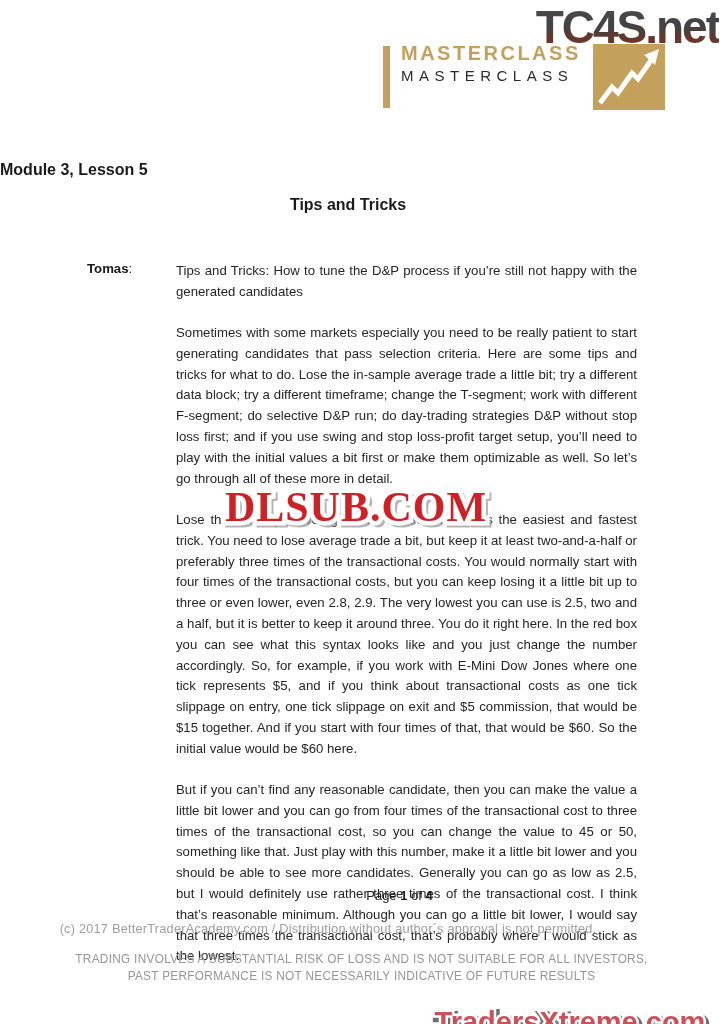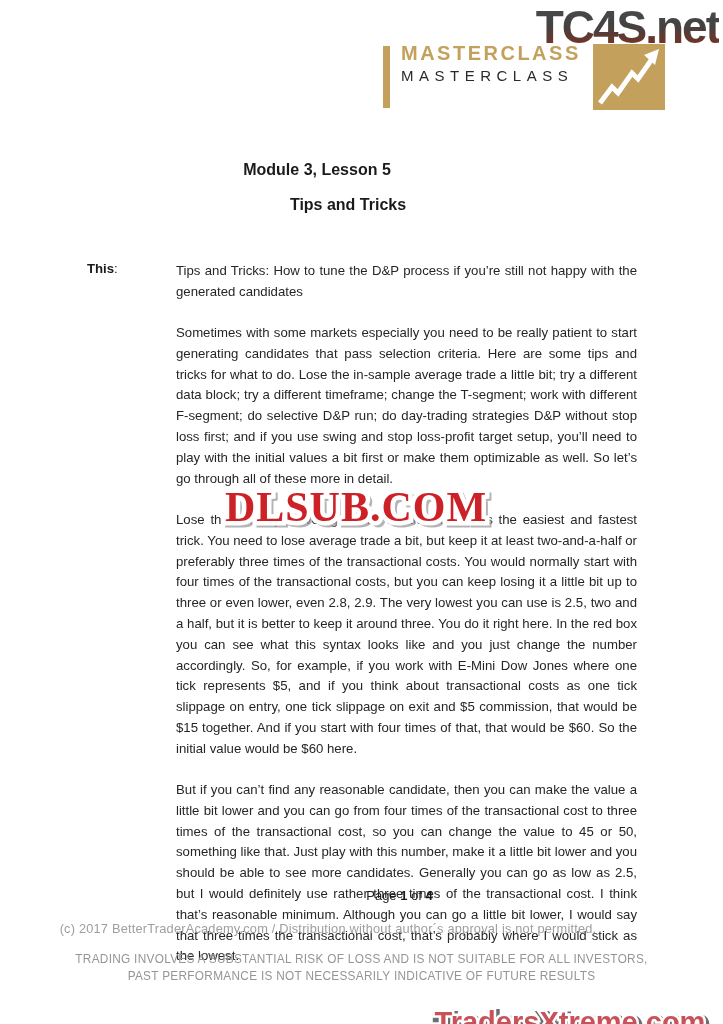--- a/index.html
+++ b/index.html
@@ -18,21 +18,21 @@
   .logo-bar{width:7px;height:62px;background:var(--gold);margin:4px 11px 0 0;}
   .logo-line1{font-size:23px;font-weight:bold;letter-spacing:2.5px;color:#141414;line-height:25px;}
   .logo-line2{font-size:20px;font-weight:bold;letter-spacing:2.5px;color:var(--gold);line-height:23px;}
   .logo-line3{font-size:15px;font-weight:400;letter-spacing:5.5px;color:#2a2a2a;line-height:21px;}
   .logo-icon{margin-left:12px;margin-top:2px;}
   .logo-icon rect{fill:var(--gold);}
   .logo-icon polyline{fill:none;stroke:#fff;stroke-width:5;stroke-linejoin:miter;}
   .logo-icon polygon{fill:#fff;}
 
   
-  .doc-title{position:absolute;top:161px;left:0;width:634px;text-align:center;
+  .doc-title{position:absolute;top:161px;left:0;width:634px;
              font-size:16px;font-weight:bold;color:#1a1a1a;}
   .doc-subtitle{position:absolute;top:196px;left:0;width:620px;text-align:center;
                 font-size:16px;font-weight:bold;color:#1a1a1a;padding-left:38px;}
 
   
   .transcript{position:absolute;top:261px;left:87px;width:550px;}
   .speaker-row{position:relative;}
   .speaker{position:absolute;left:0;top:0;font-size:13.2px;}
   .speaker b{font-weight:bold;color:#1a1a1a;}
   .transcript p{margin:0 0 20.5px 89px;width:461px;text-align:justify;
@@ -82,21 +82,21 @@
         <polygon points="51,11 66,5 62,21"></polygon>
       </svg>
     </div>
   </div>
 
   <div class="doc-title">Module 3, Lesson 5</div>
   <div class="doc-subtitle">Tips and Tricks</div>
 
   <div class="transcript">
     <div class="speaker-row">
-      <span class="speaker"><b>This</b><span>:</span></span>
+      <span class="speaker"><b>Tomas</b><span>:</span></span>
       <p>Tips and Tricks: How to tune the D&amp;P process if you’re still not happy with the generated candidates</p>
     </div>
     <p>Sometimes with some markets especially you need to be really patient to start generating candidates that pass selection criteria. Here are some tips and tricks for what to do. Lose the in-sample average trade a little bit; try a different data block; try a different timeframe; change the T-segment; work with different F-segment; do selective D&amp;P run; do day-trading strategies D&amp;P without stop loss first; and if you use swing and stop loss-profit target setup, you’ll need to play with the initial values a bit first or make them optimizable as well. So let’s go through all of these more in detail.</p>
     <p>Lose the in-sample average trade a little bit: This is the easiest and fastest trick. You need to lose average trade a bit, but keep it at least two-and-a-half or preferably three times of the transactional costs. You would normally start with four times of the transactional costs, but you can keep losing it a little bit up to three or even lower, even 2.8, 2.9. The very lowest you can use is 2.5, two and a half, but it is better to keep it around three. You do it right here. In the red box you can see what this syntax looks like and you just change the number accordingly. So, for example, if you work with E-Mini Dow Jones where one tick represents $5, and if you think about transactional costs as one tick slippage on entry, one tick slippage on exit and $5 commission, that would be $15 together. And if you start with four times of that, that would be $60. So the initial value would be $60 here.</p>
     <p>But if you can’t find any reasonable candidate, then you can make the value a little bit lower and you can go from four times of the transactional cost to three times of the transactional cost, so you can change the value to 45 or 50, something like that. Just play with this number, make it a little bit lower and you should be able to see more candidates. Generally you can go as low as 2.5, but I would definitely use rather three times of the transactional cost. I think that’s reasonable minimum. Although you can go a little bit lower, I would say that three times the transactional cost, that’s probably where I would stick as the lowest.</p>
   </div>
 
   <div class="dlsub">
     <svg width="312" height="56" viewBox="0 0 312 56">
       <text class="dl-shadow" x="159" y="42" text-anchor="middle">DLSUB.COM</text>

